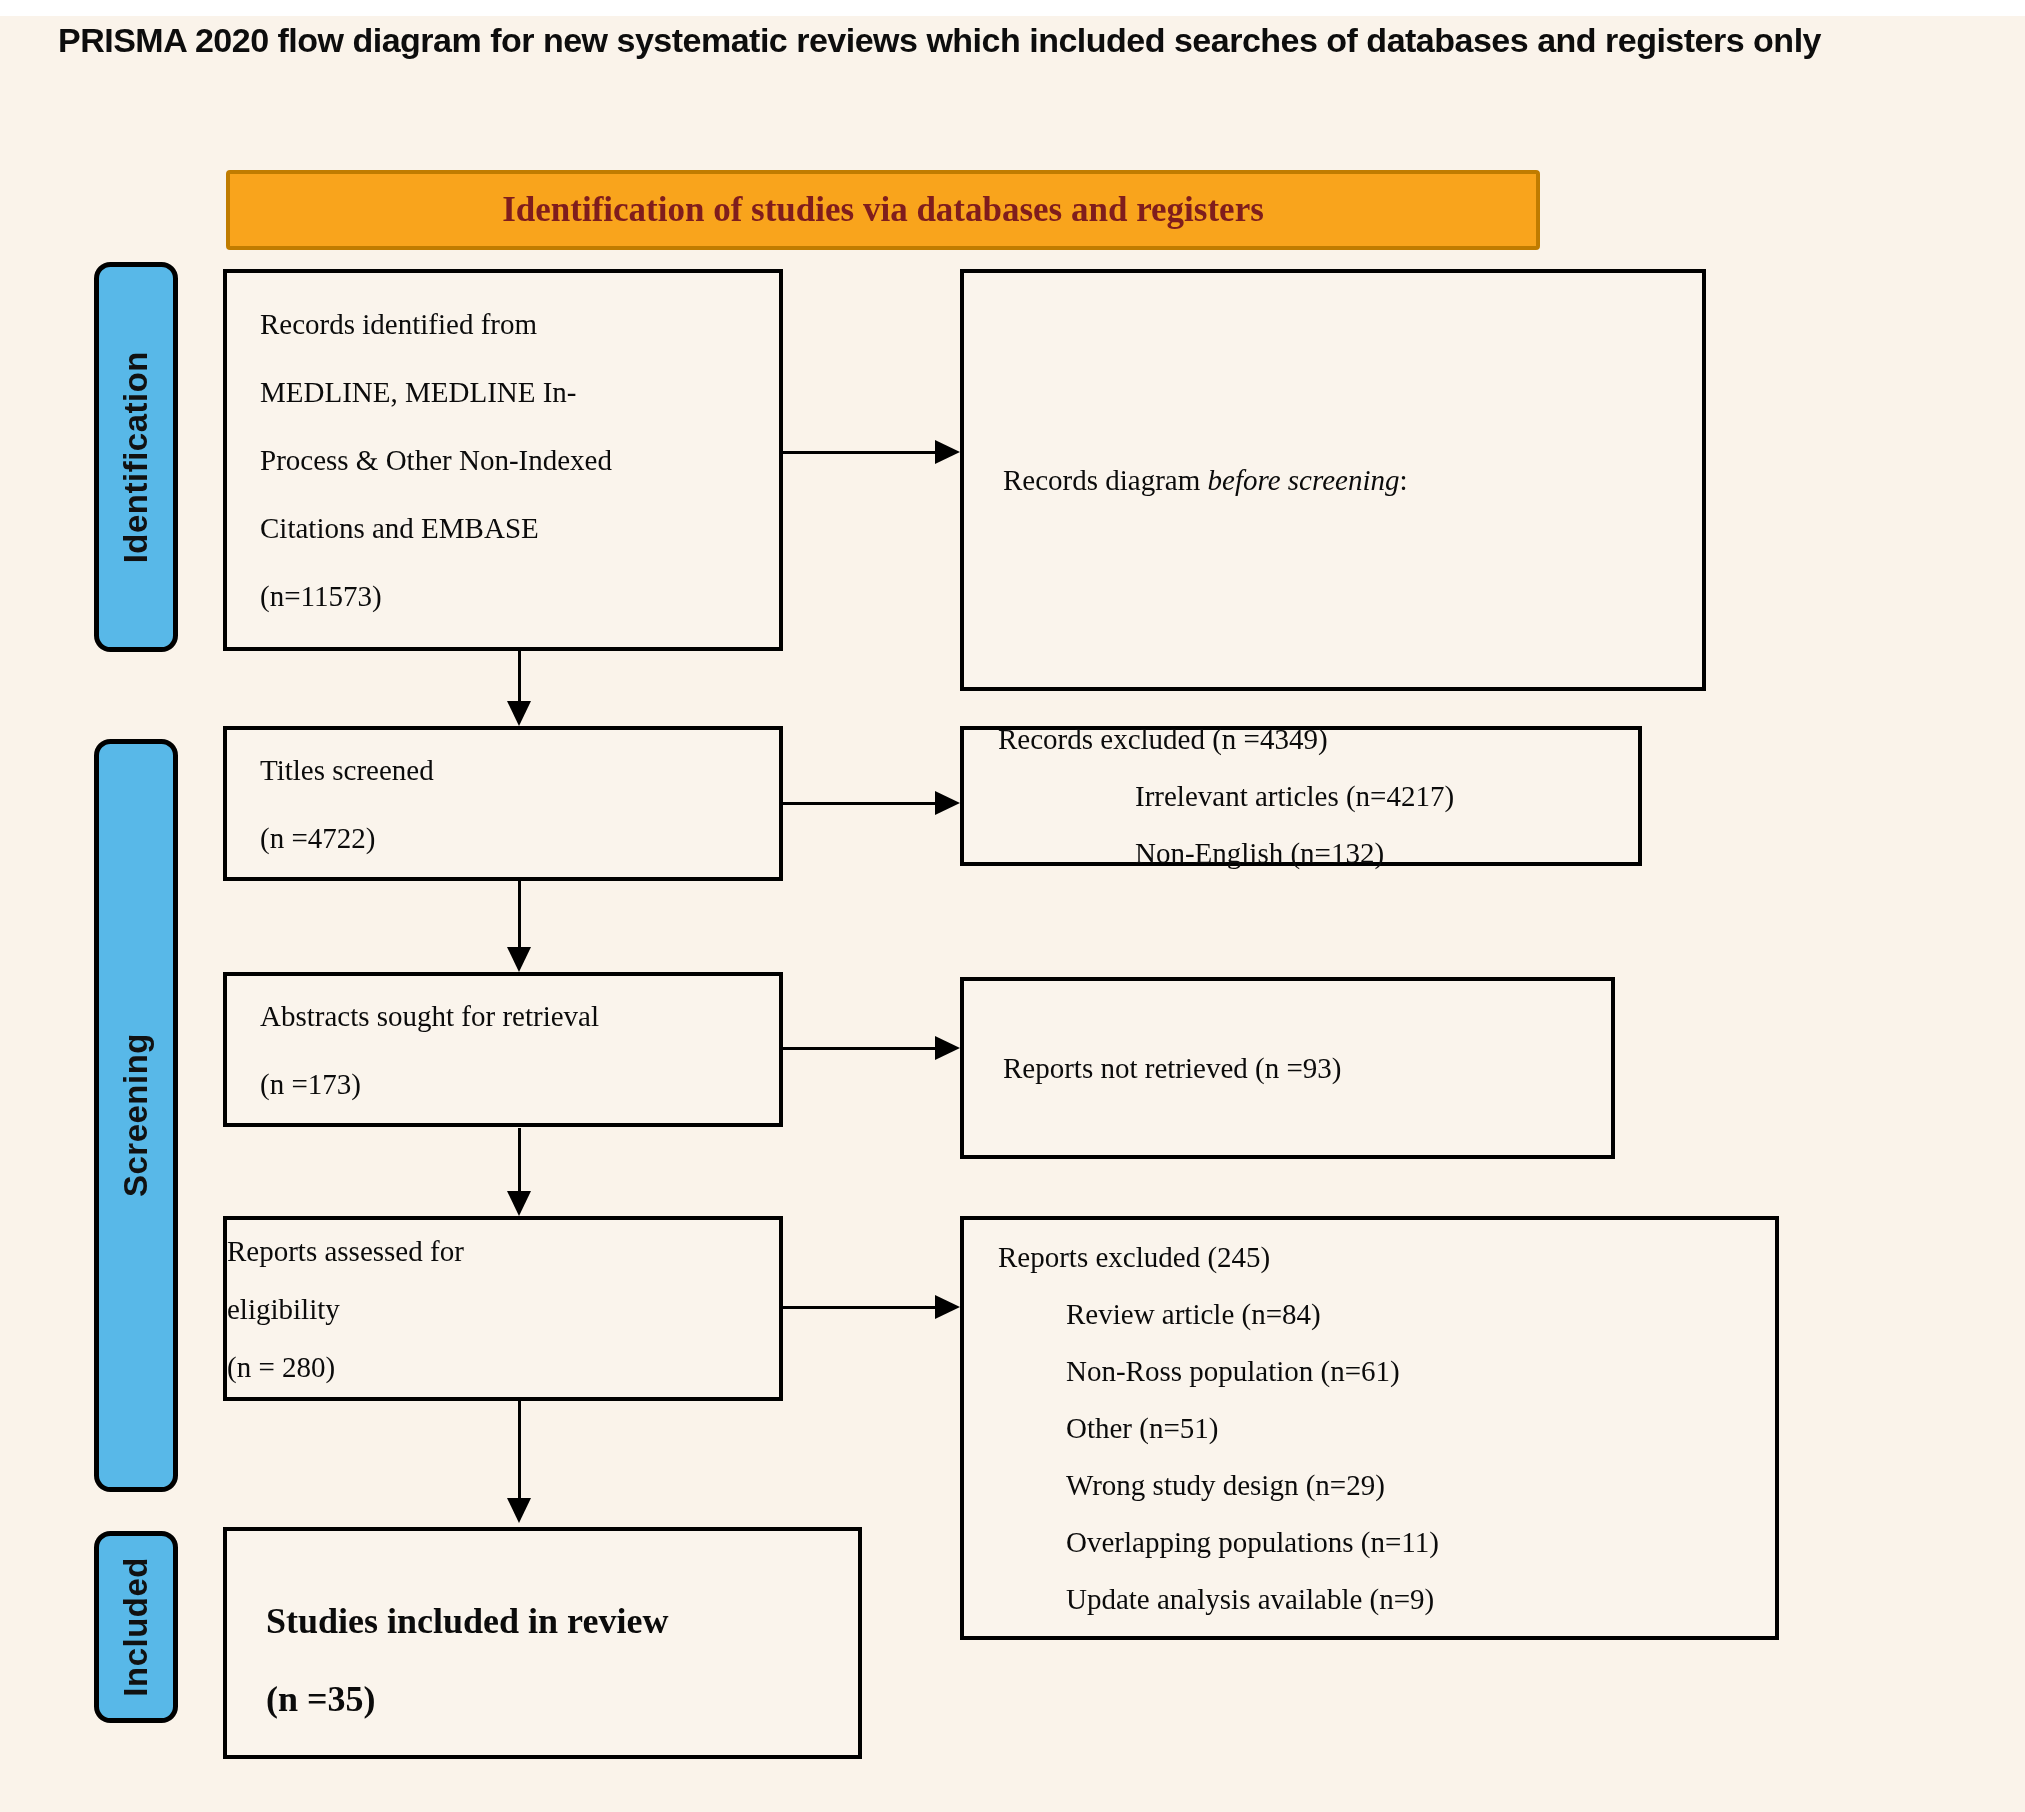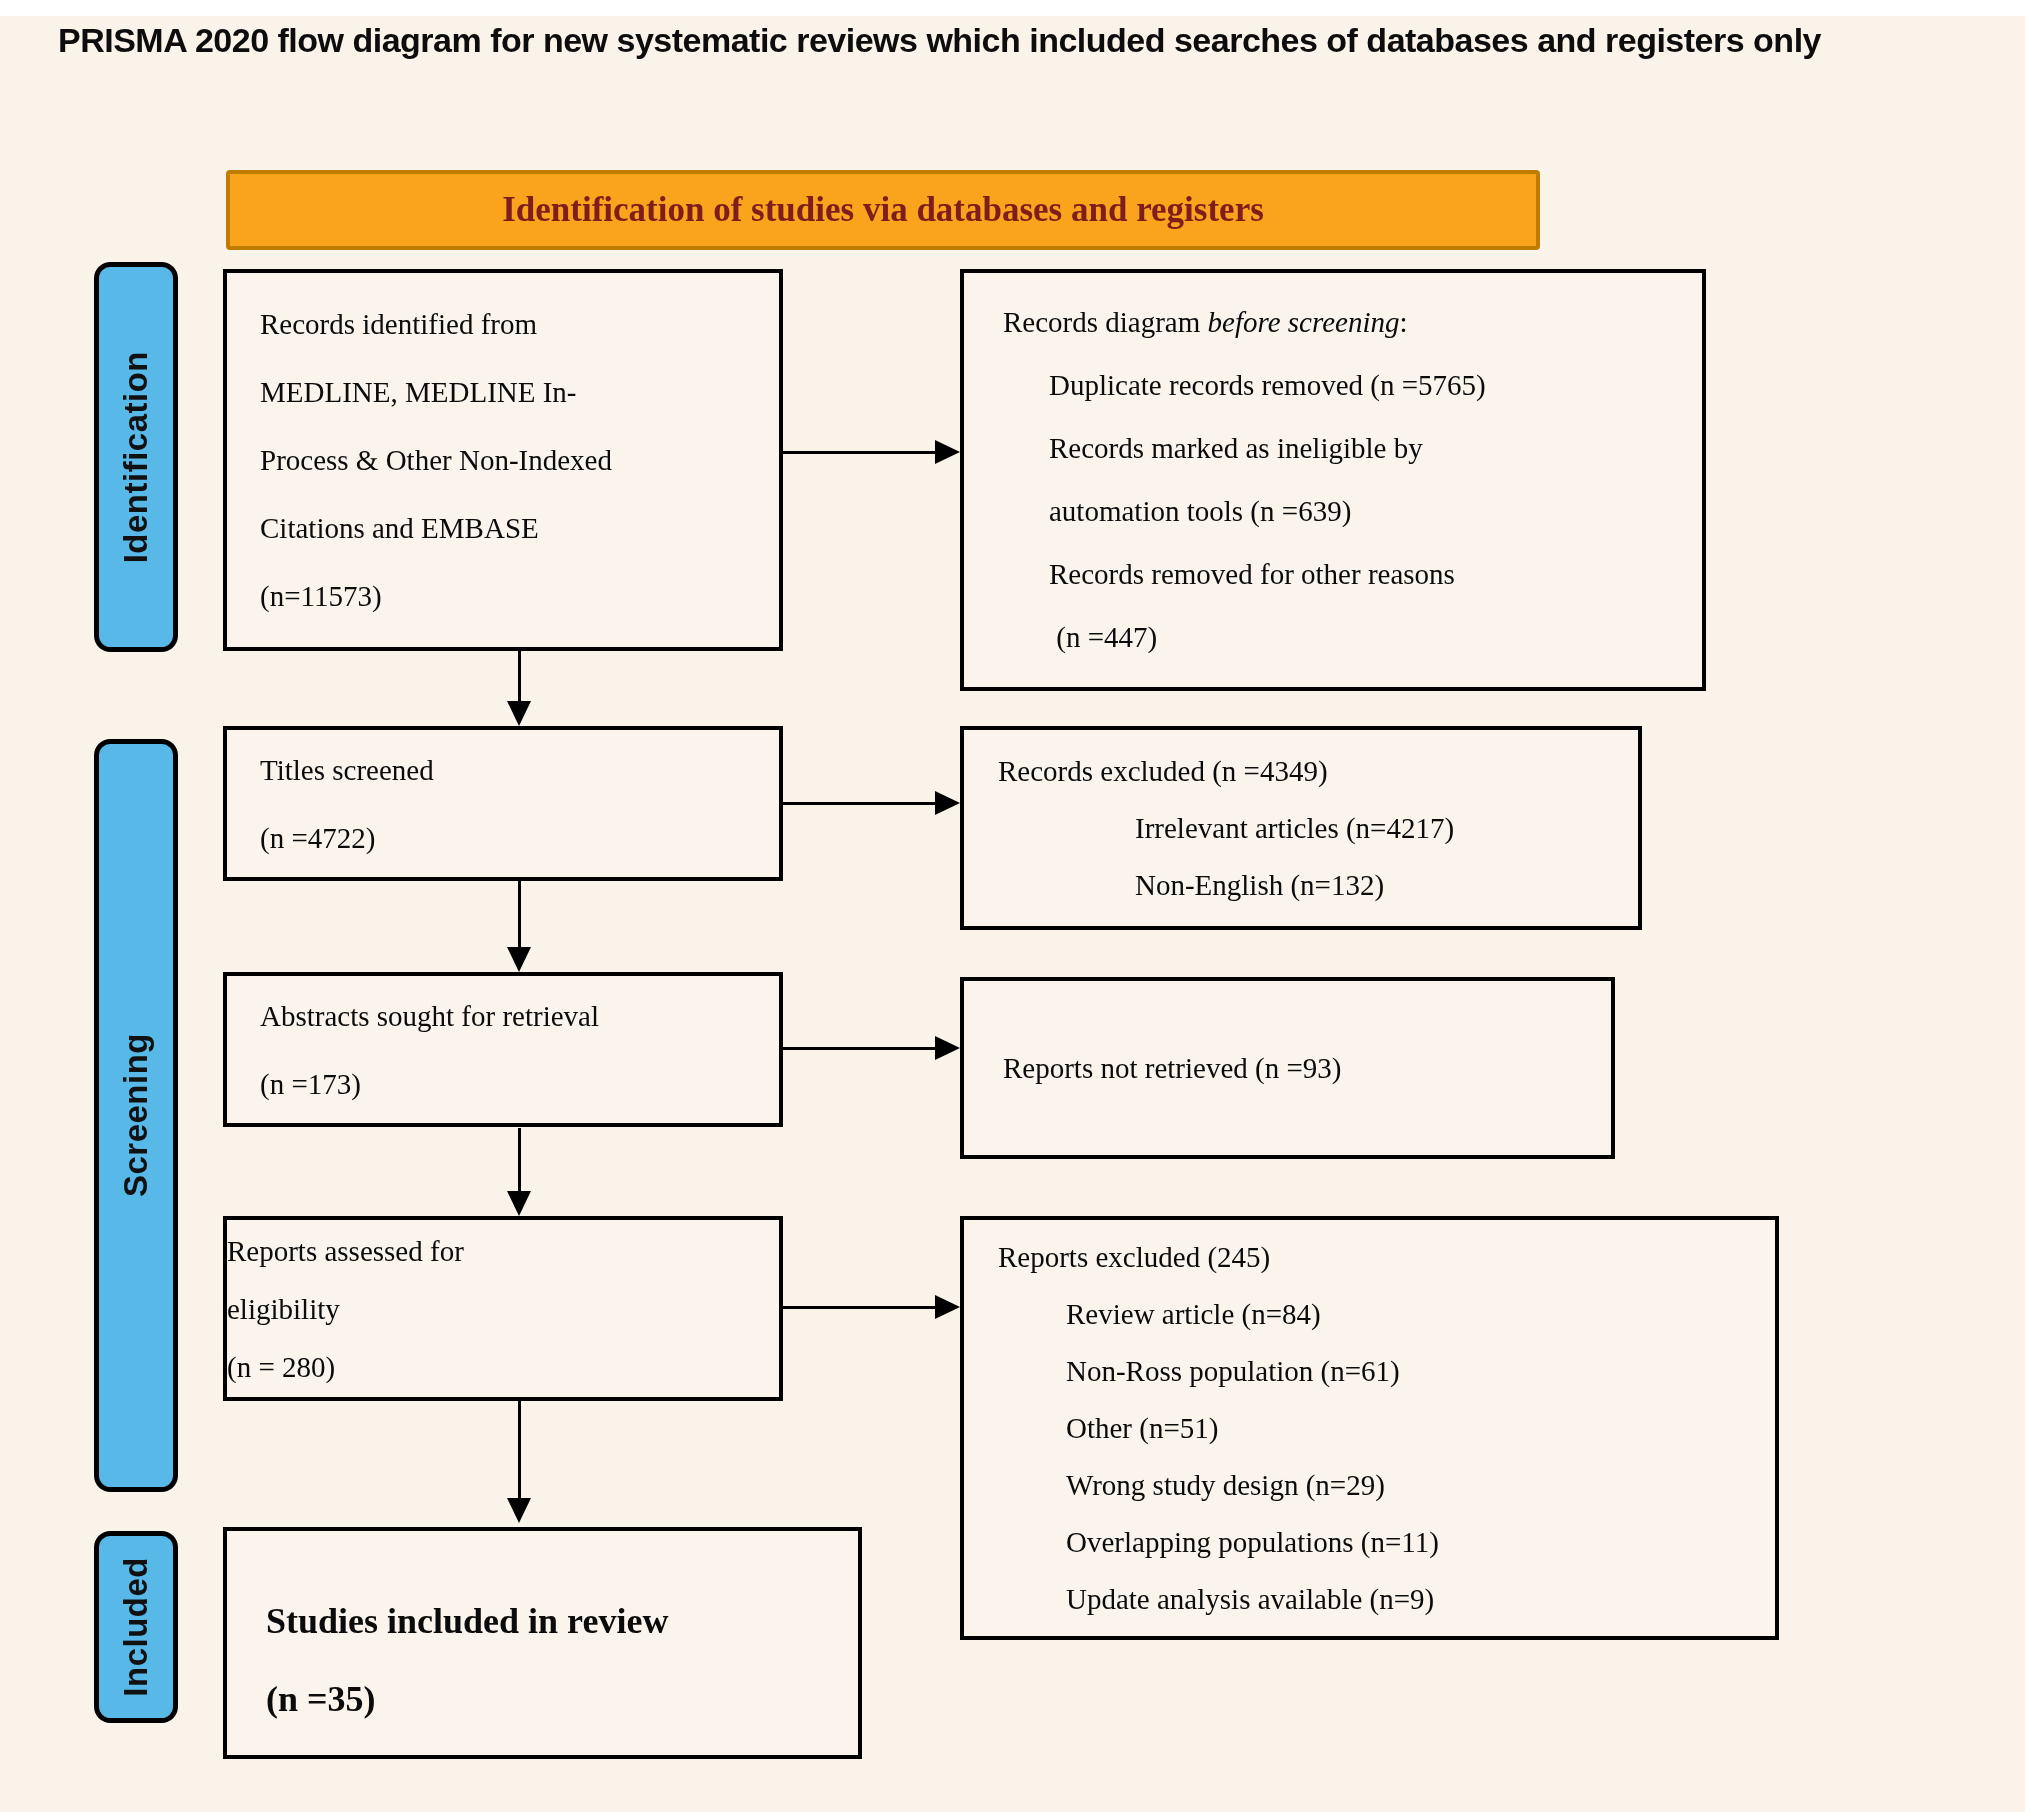--- a/index.html
+++ b/index.html
@@ -51,21 +51,21 @@
   #box-records-identified{left:223px;top:269px;width:560px;height:382px;padding-left:33px;}
   #box-titles-screened{left:223px;top:726px;width:560px;height:155px;padding-left:33px;}
   #box-abstracts-sought{left:223px;top:972px;width:560px;height:155px;padding-left:33px;}
   #box-reports-assessed{left:223px;top:1216px;width:560px;height:185px;}
   #box-reports-assessed .box-text{line-height:58px;}
   #box-studies-included{left:223px;top:1527px;width:639px;height:232px;padding-left:39px;justify-content:center;padding-top:34px;}
   #box-studies-included .box-text{font-weight:bold;font-size:36px;line-height:78px;}
   #box-records-removed{left:960px;top:269px;width:746px;height:422px;padding-left:39px;}
   #box-records-removed .heading,#box-records-removed .items{line-height:63px;font-size:29px;}
   #box-records-removed .items{padding-left:46px;}
-  #box-records-excluded{left:960px;top:726px;width:682px;height:204px;padding-left:34px;font-family:Liberation Serif, serif;}
+  #box-records-excluded{left:960px;top:726px;width:682px;height:140px;padding-left:34px;font-family:Liberation Serif, serif;}
   #box-records-excluded .heading,#box-records-excluded .items{line-height:57px;font-size:29px;}
   #box-records-excluded .items{padding-left:137px;}
   #box-reports-not-retrieved{left:960px;top:977px;width:655px;height:182px;padding-left:39px;}
   #box-reports-excluded{left:960px;top:1216px;width:819px;height:424px;padding-left:34px;}
   #box-reports-excluded .heading,#box-reports-excluded .items{line-height:57px;font-size:29px;}
   #box-reports-excluded .items{padding-left:68px;}
   .italic{font-style:italic;}
   .hline{position:absolute;height:3.2px;background:#000;}
   .vline{position:absolute;width:3.2px;background:#000;}
   .arrow-right{position:absolute;width:0;height:0;border-top:12.3px solid transparent;border-bottom:12.3px solid transparent;border-left:25px solid #000;}
@@ -117,25 +117,20 @@
 (n = 280)</div>
   </div>
 
   <div class="box" id="box-studies-included">
     <div class="box-text">Studies included in review
 (n =35)</div>
   </div>
 
   <div class="box" id="box-records-removed">
     <div class="heading pre"><span>Records diagram </span><span class="italic">before screening</span><span>:</span></div>
-    <div class="items pre">Duplicate records removed (n =5765)
-Records marked as ineligible by
-automation tools (n =639)
-Records removed for other reasons
- (n =447)</div>
   </div>
 
   <div class="box" id="box-records-excluded">
     <div class="heading pre">Records excluded (n =4349)</div>
     <div class="items pre">Irrelevant articles (n=4217)
 Non-English (n=132)</div>
   </div>
 
   <div class="box" id="box-reports-not-retrieved">
     <div class="box-text">Reports not retrieved (n =93)</div>

